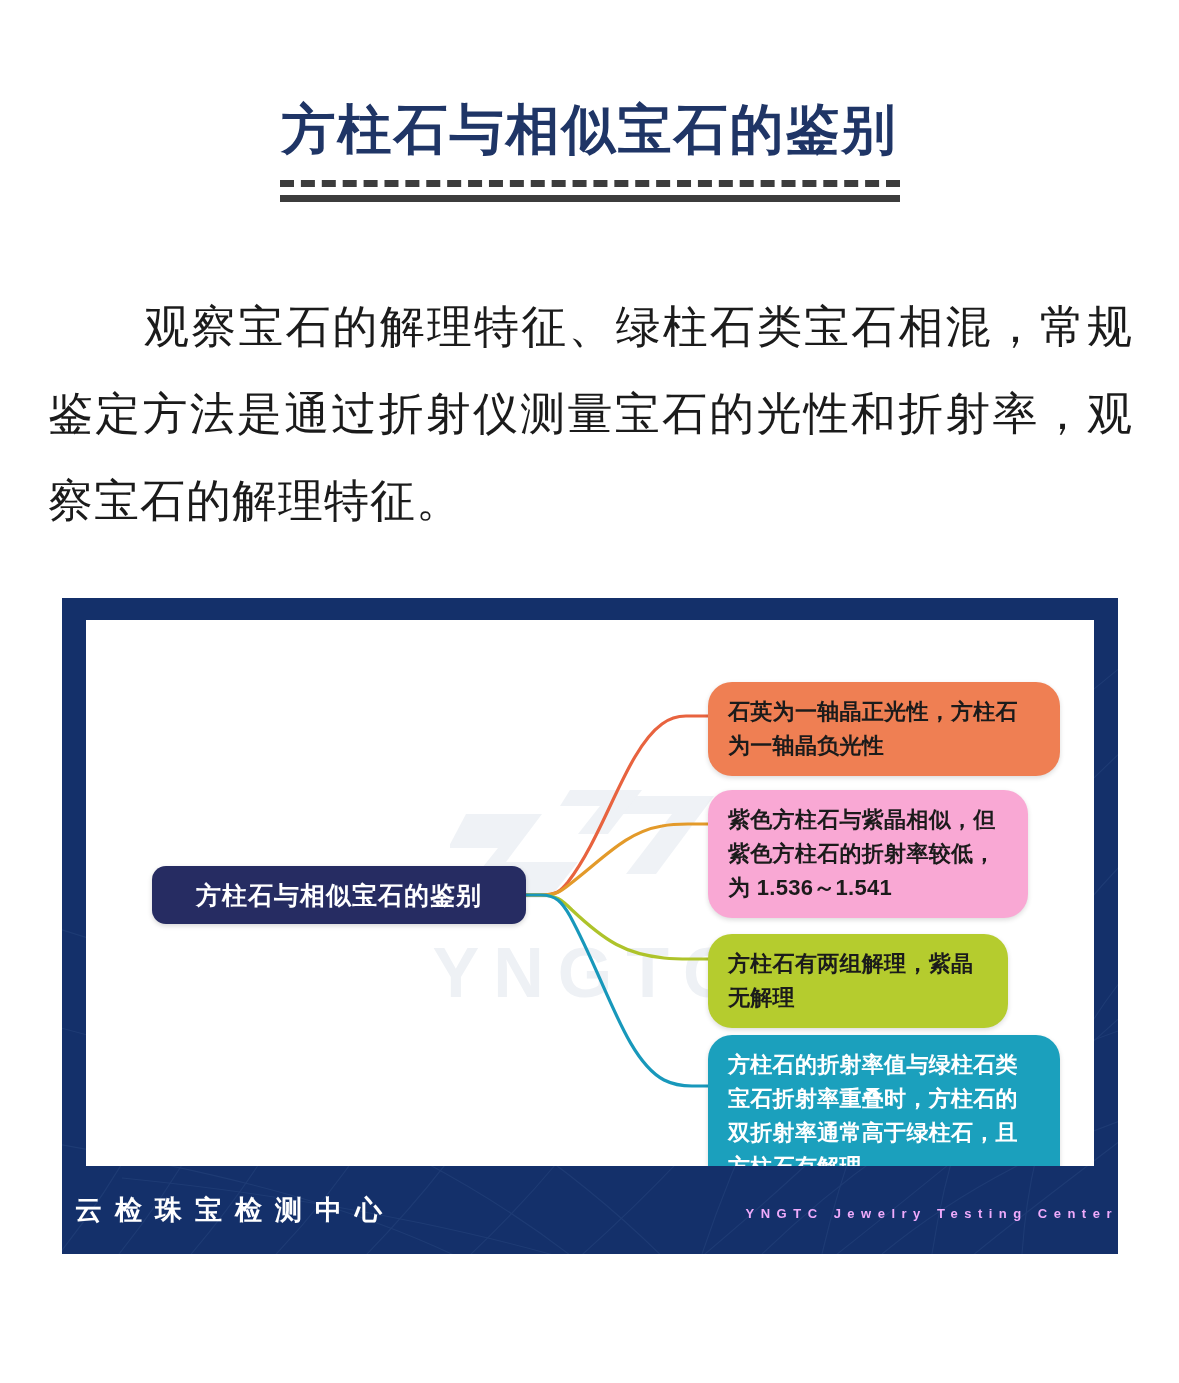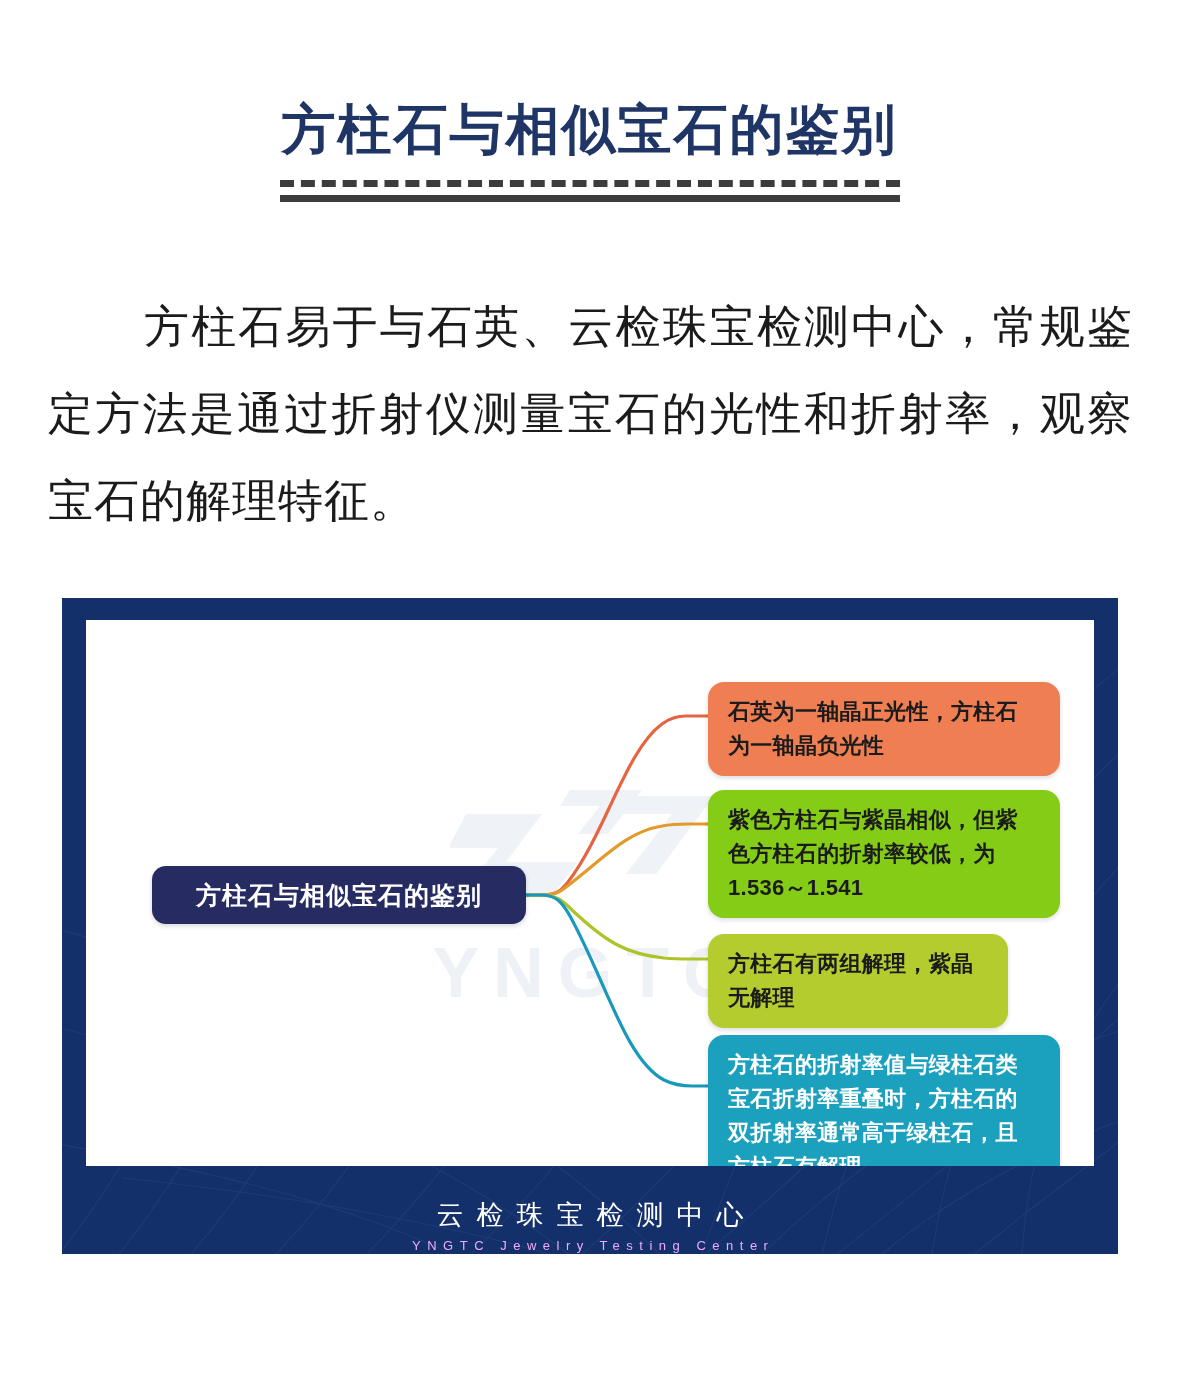--- a/index.html
+++ b/index.html
@@ -136,21 +136,21 @@
   }
   #root-node-label {
     color: #ffffff;
     font-size: 25px;
     font-weight: bold;
     letter-spacing: 1px;
   }
 
   .branch-node {
     position: absolute;
-    border-radius: 16px;
+    border-radius: 24px;
     box-sizing: border-box;
     padding: 13px 22px 13px 20px;
     display: flex;
     align-items: center;
     box-shadow: 0 2px 5px rgba(0,0,0,0.14);
   }
   .branch-node-label {
     font-size: 22px;
     font-weight: bold;
     line-height: 34px;
@@ -158,23 +158,24 @@
   }
 
   
   #card-footer {
     position: absolute;
     left: 0;
     bottom: 0;
     width: 1056px;
     height: 88px;
     display: flex;
-    flex-direction: column;
+    flex-direction: row;
     align-items: center;
-    justify-content: flex-end;
+    justify-content: space-between;
+    font-weight: bold;
   }
   #footer-title-cn {
     color: #ffffff;
     font-size: 27px;
     letter-spacing: 13px;
     text-indent: 13px;
     line-height: 1.2;
   }
   #footer-title-en {
     color: #f0abfc;
@@ -189,21 +190,21 @@
 <body>
 
 <div id="title-block">
   <div id="page-title">方柱石与相似宝石的鉴别</div>
   <div id="title-rules">
     <div id="title-dashed-rule"></div>
     <div id="title-solid-rule"></div>
   </div>
 </div>
 
-<div id="intro-paragraph">方柱石易于与石英、云检珠宝检测中心，常规鉴定方法是通过折射仪测量宝石的光性和折射率，观察宝石的解理特征。</div>
+<div id="intro-paragraph">观察宝石的解理特征、绿柱石类宝石相混，常规鉴定方法是通过折射仪测量宝石的光性和折射率，观察宝石的解理特征。</div>
 
 <div id="mindmap-card">
 
   <svg id="card-pattern" viewBox="0 0 1056 656" preserveAspectRatio="none">
     <g stroke="#39598f" stroke-width="1.1" fill="none" opacity="0.55">
       <path d="M-40 700 C 120 520, 180 340, 120 120"></path>
       <path d="M20 700 C 180 520, 250 330, 210 90"></path>
       <path d="M90 700 C 240 540, 330 360, 320 120"></path>
       <path d="M170 700 C 320 560, 420 380, 430 150"></path>
       <path d="M260 700 C 400 570, 520 400, 560 180"></path>
@@ -248,21 +249,21 @@
     </svg>
 
     <div id="root-node">
       <span id="root-node-label">方柱石与相似宝石的鉴别</span>
     </div>
 
     <div class="branch-node" style="left:622px; top:62px; width:352px; min-height:68px; background:#ef7f53; color:#1b1b1b;">
       <span class="branch-node-label">石英为一轴晶正光性，方柱石为一轴晶负光性</span>
     </div>
 
-    <div class="branch-node" style="left:622px; top:170px; width:352px; min-height:68px; background:#84cc16; color:#1b1b1b;">
+    <div class="branch-node" style="left:622px; top:170px; width:320px; min-height:68px; background:#f9a8d4; color:#1b1b1b;">
       <span class="branch-node-label">紫色方柱石与紫晶相似，但紫色方柱石的折射率较低，为 1.536～1.541</span>
     </div>
 
     <div class="branch-node" style="left:622px; top:314px; width:300px; min-height:50px; background:#b5cc2e; color:#1b1b1b;">
       <span class="branch-node-label">方柱石有两组解理，紫晶无解理</span>
     </div>
 
     <div class="branch-node" style="left:622px; top:415px; width:352px; min-height:102px; background:#1ba0bd; color:#ffffff;">
       <span class="branch-node-label">方柱石的折射率值与绿柱石类宝石折射率重叠时，方柱石的双折射率通常高于绿柱石，且方柱石有解理</span>
     </div>

